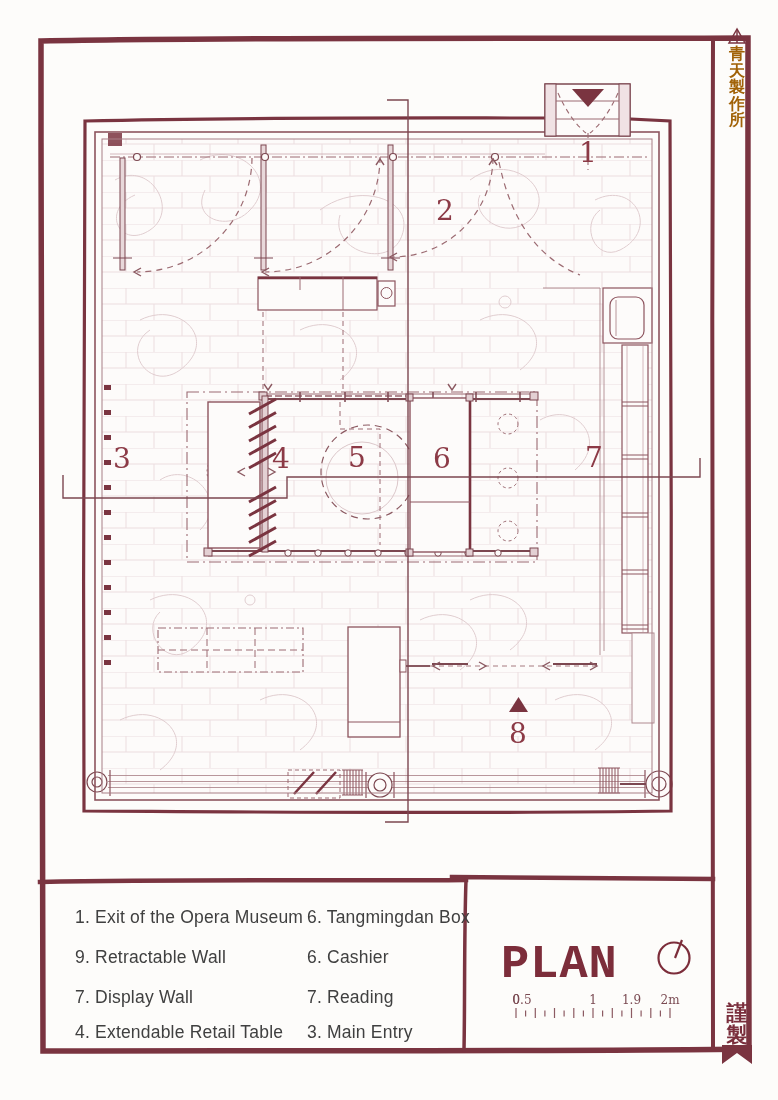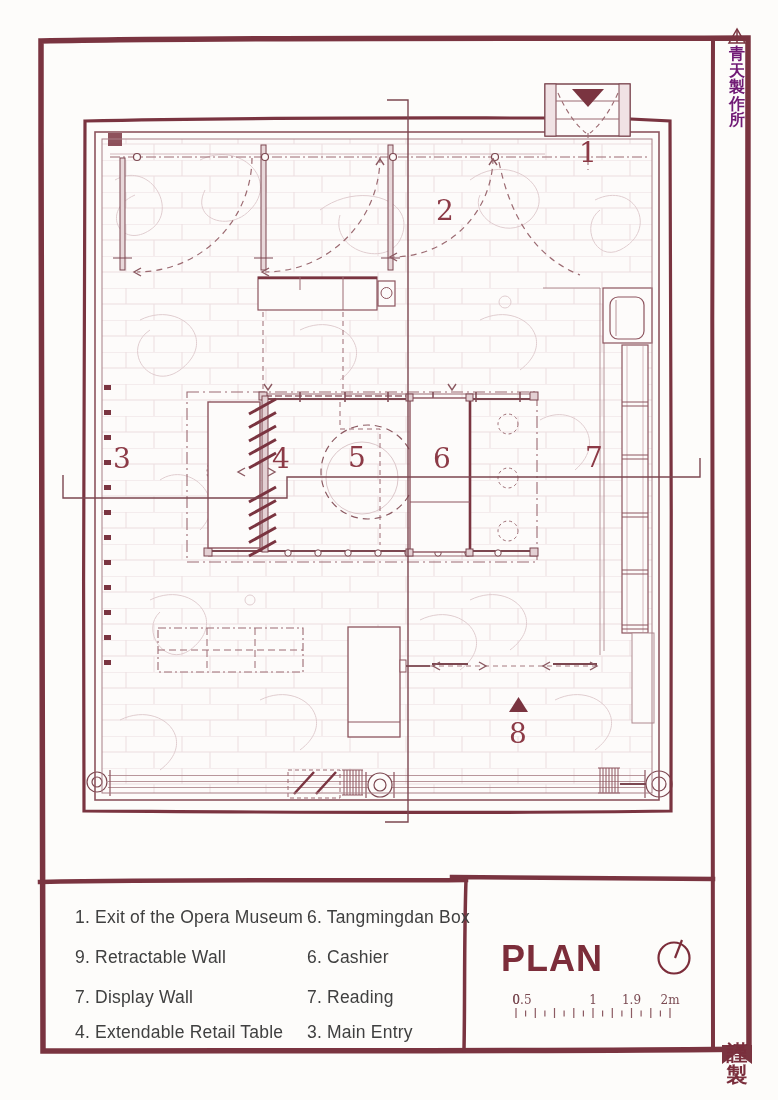--- a/index.html
+++ b/index.html
@@ -3,30 +3,30 @@
 <meta charset="utf-8">
 <style>
   html,body{margin:0;padding:0;background:#e8e6e3;}
   #sheet{position:relative;width:778px;height:1100px;background:#fdfcfa;overflow:hidden;
          font-family:"Liberation Sans",sans-serif;}
   #drawing{position:absolute;left:0;top:0;}
   .marker{position:absolute;transform:translate(-50%,-50%);
           font-family:"DejaVu Serif",serif;font-size:28px;color:#8c3a46;}
   .legend-item{position:absolute;font-size:17.5px;color:#404040;letter-spacing:.2px;
                font-family:"Liberation Sans",sans-serif;white-space:nowrap;}
-  .plan-title{position:absolute;left:501px;top:938px;font-size:36px;font-weight:bold;
-              letter-spacing:1px;color:#7c2d3a;font-family:Liberation Sans, sans-serif;}
+  .plan-title{position:absolute;left:501px;top:938px;font-size:47px;font-weight:bold;
+              letter-spacing:1px;color:#7c2d3a;font-family:Liberation Mono, monospace;}
   .scale-label{position:absolute;transform:translateX(-50%);font-family:"DejaVu Serif",serif;
                font-size:12px;color:#7a4a52;}
   .stamp-top{position:absolute;left:726px;top:46px;width:22px;font-size:16px;line-height:16.5px;
-             font-weight:bold;color:#701a75;text-align:center;word-break:break-all;
+             font-weight:bold;color:#a16207;text-align:center;word-break:break-all;
              font-family:"DejaVu Serif",serif;}
   .stamp-bottom{position:absolute;left:724px;top:1002px;width:26px;font-size:21px;line-height:22px;
              font-weight:bold;color:#7a2e3c;text-align:center;word-break:break-all;
-             font-family:"DejaVu Serif",serif;margin-top:40px;}
+             font-family:"DejaVu Serif",serif;}
 </style>
 </head>
 <body>
 
 <div id="sheet">
 
 <svg id="drawing" width="778" height="1100" viewBox="0 0 778 1100">
   <defs>
     <pattern id="brick" width="56" height="32" patternUnits="userSpaceOnUse">
       <path d="M0,0 H56 M0,16 H56" stroke="#ecdddf" stroke-width="1" fill="none"></path>

